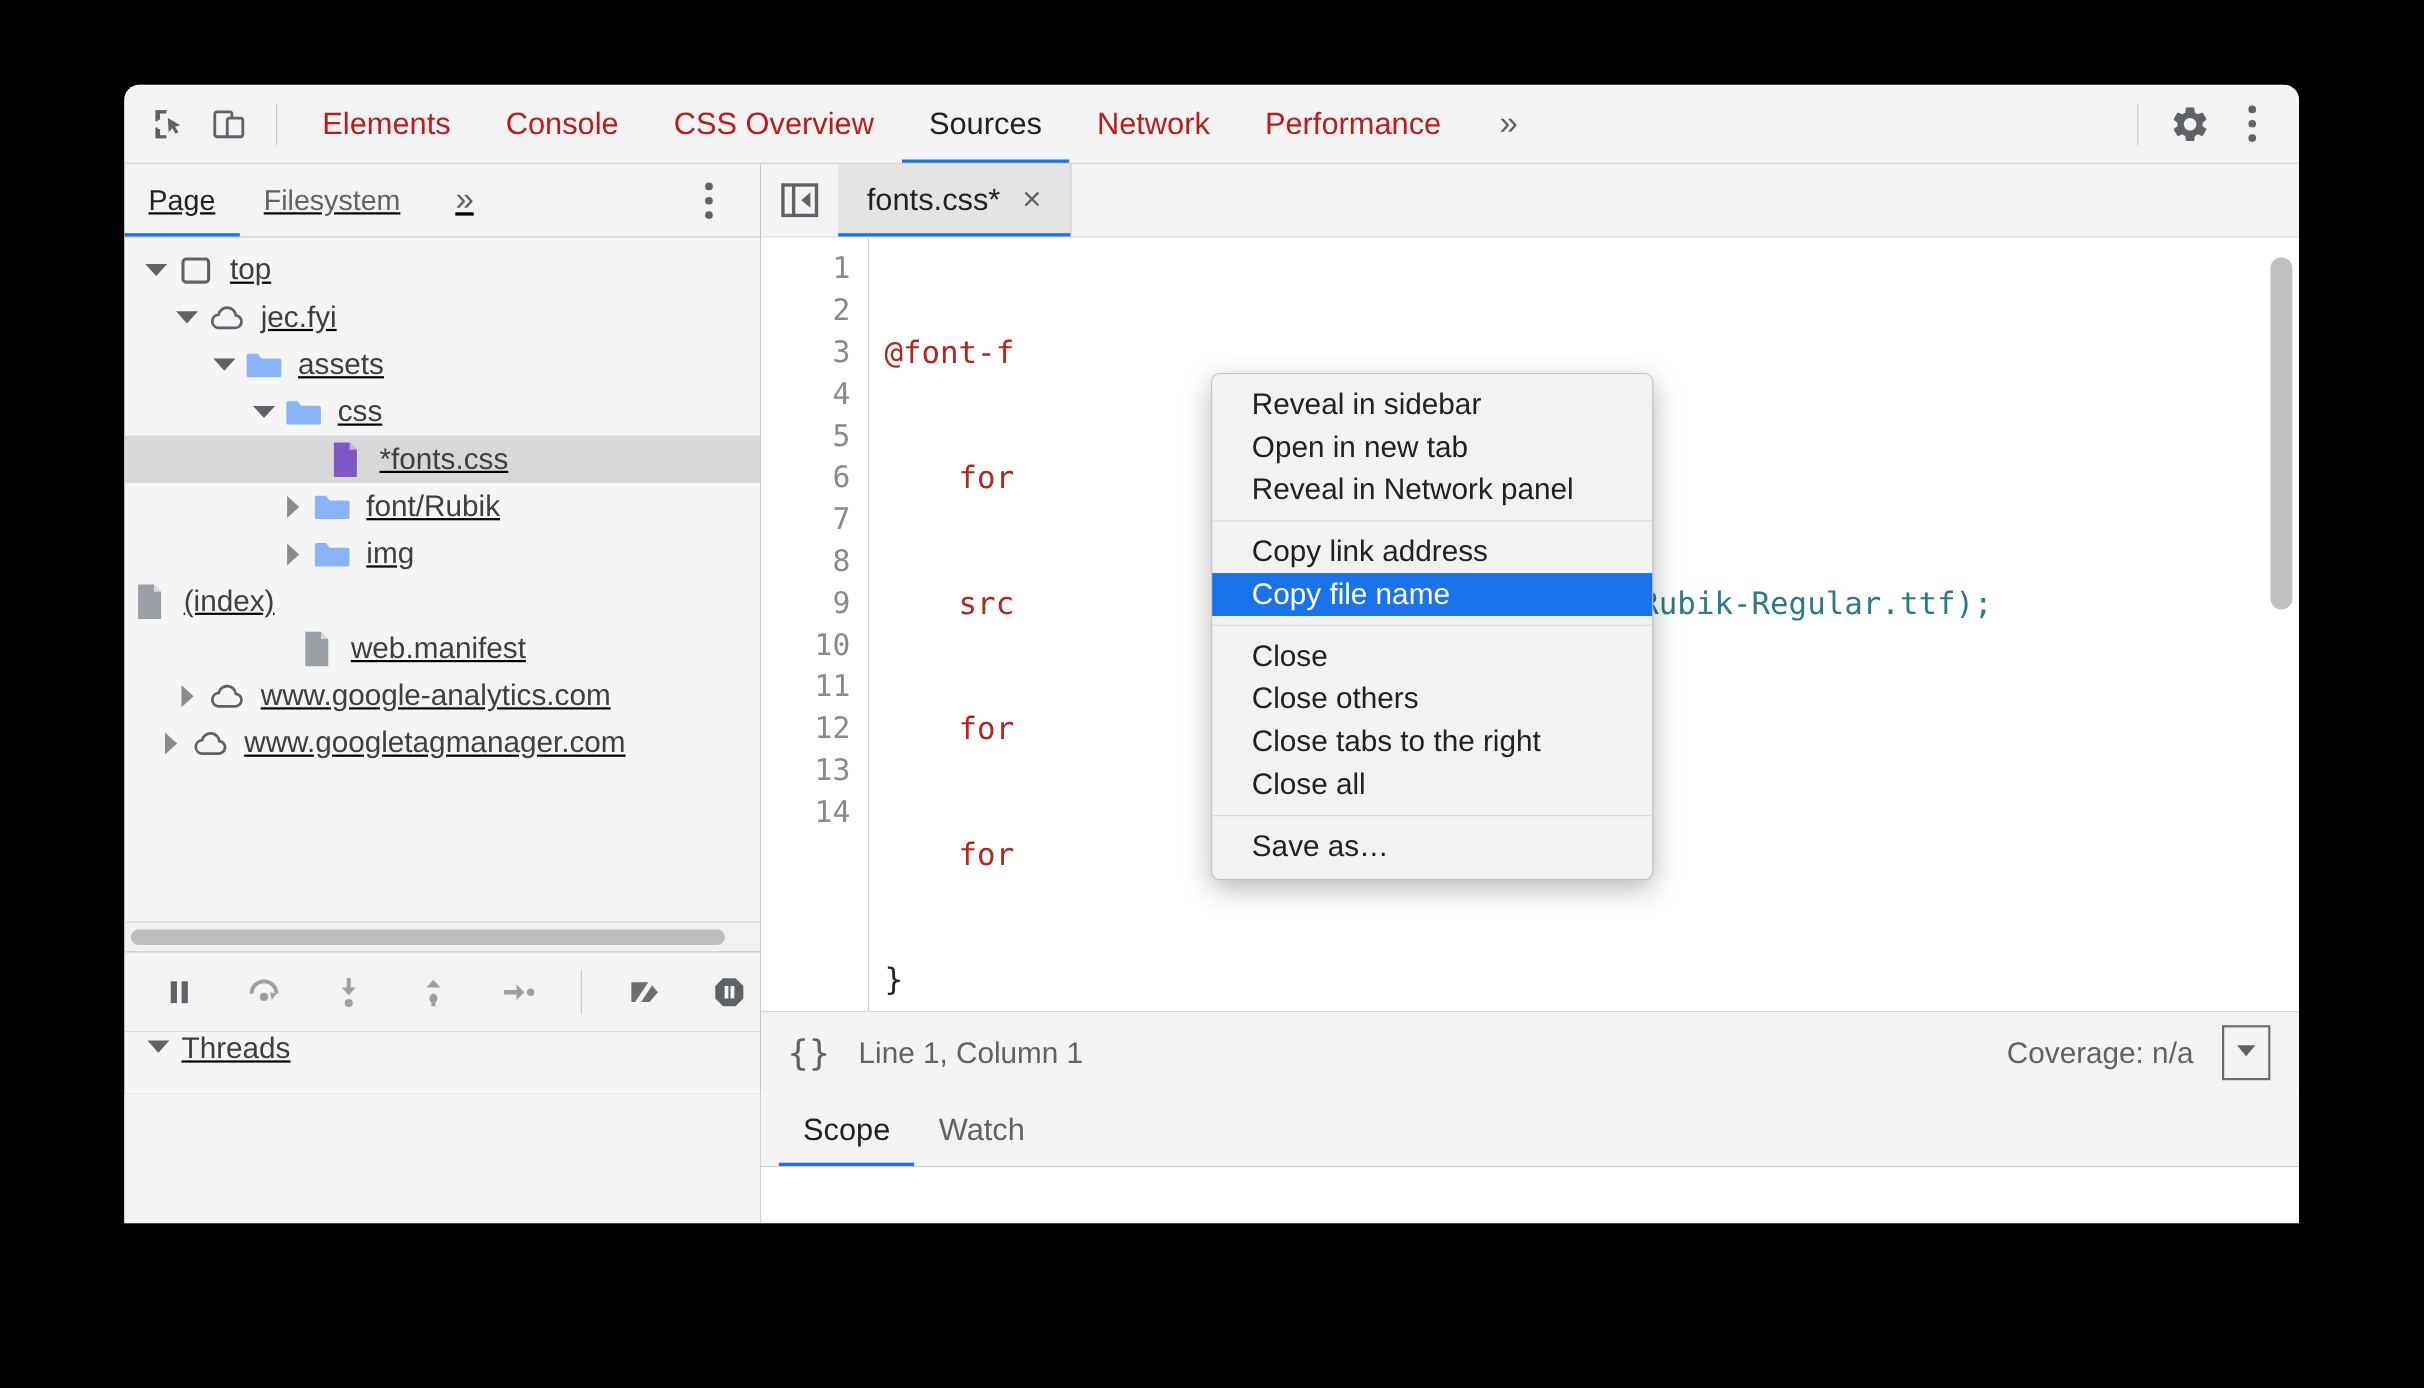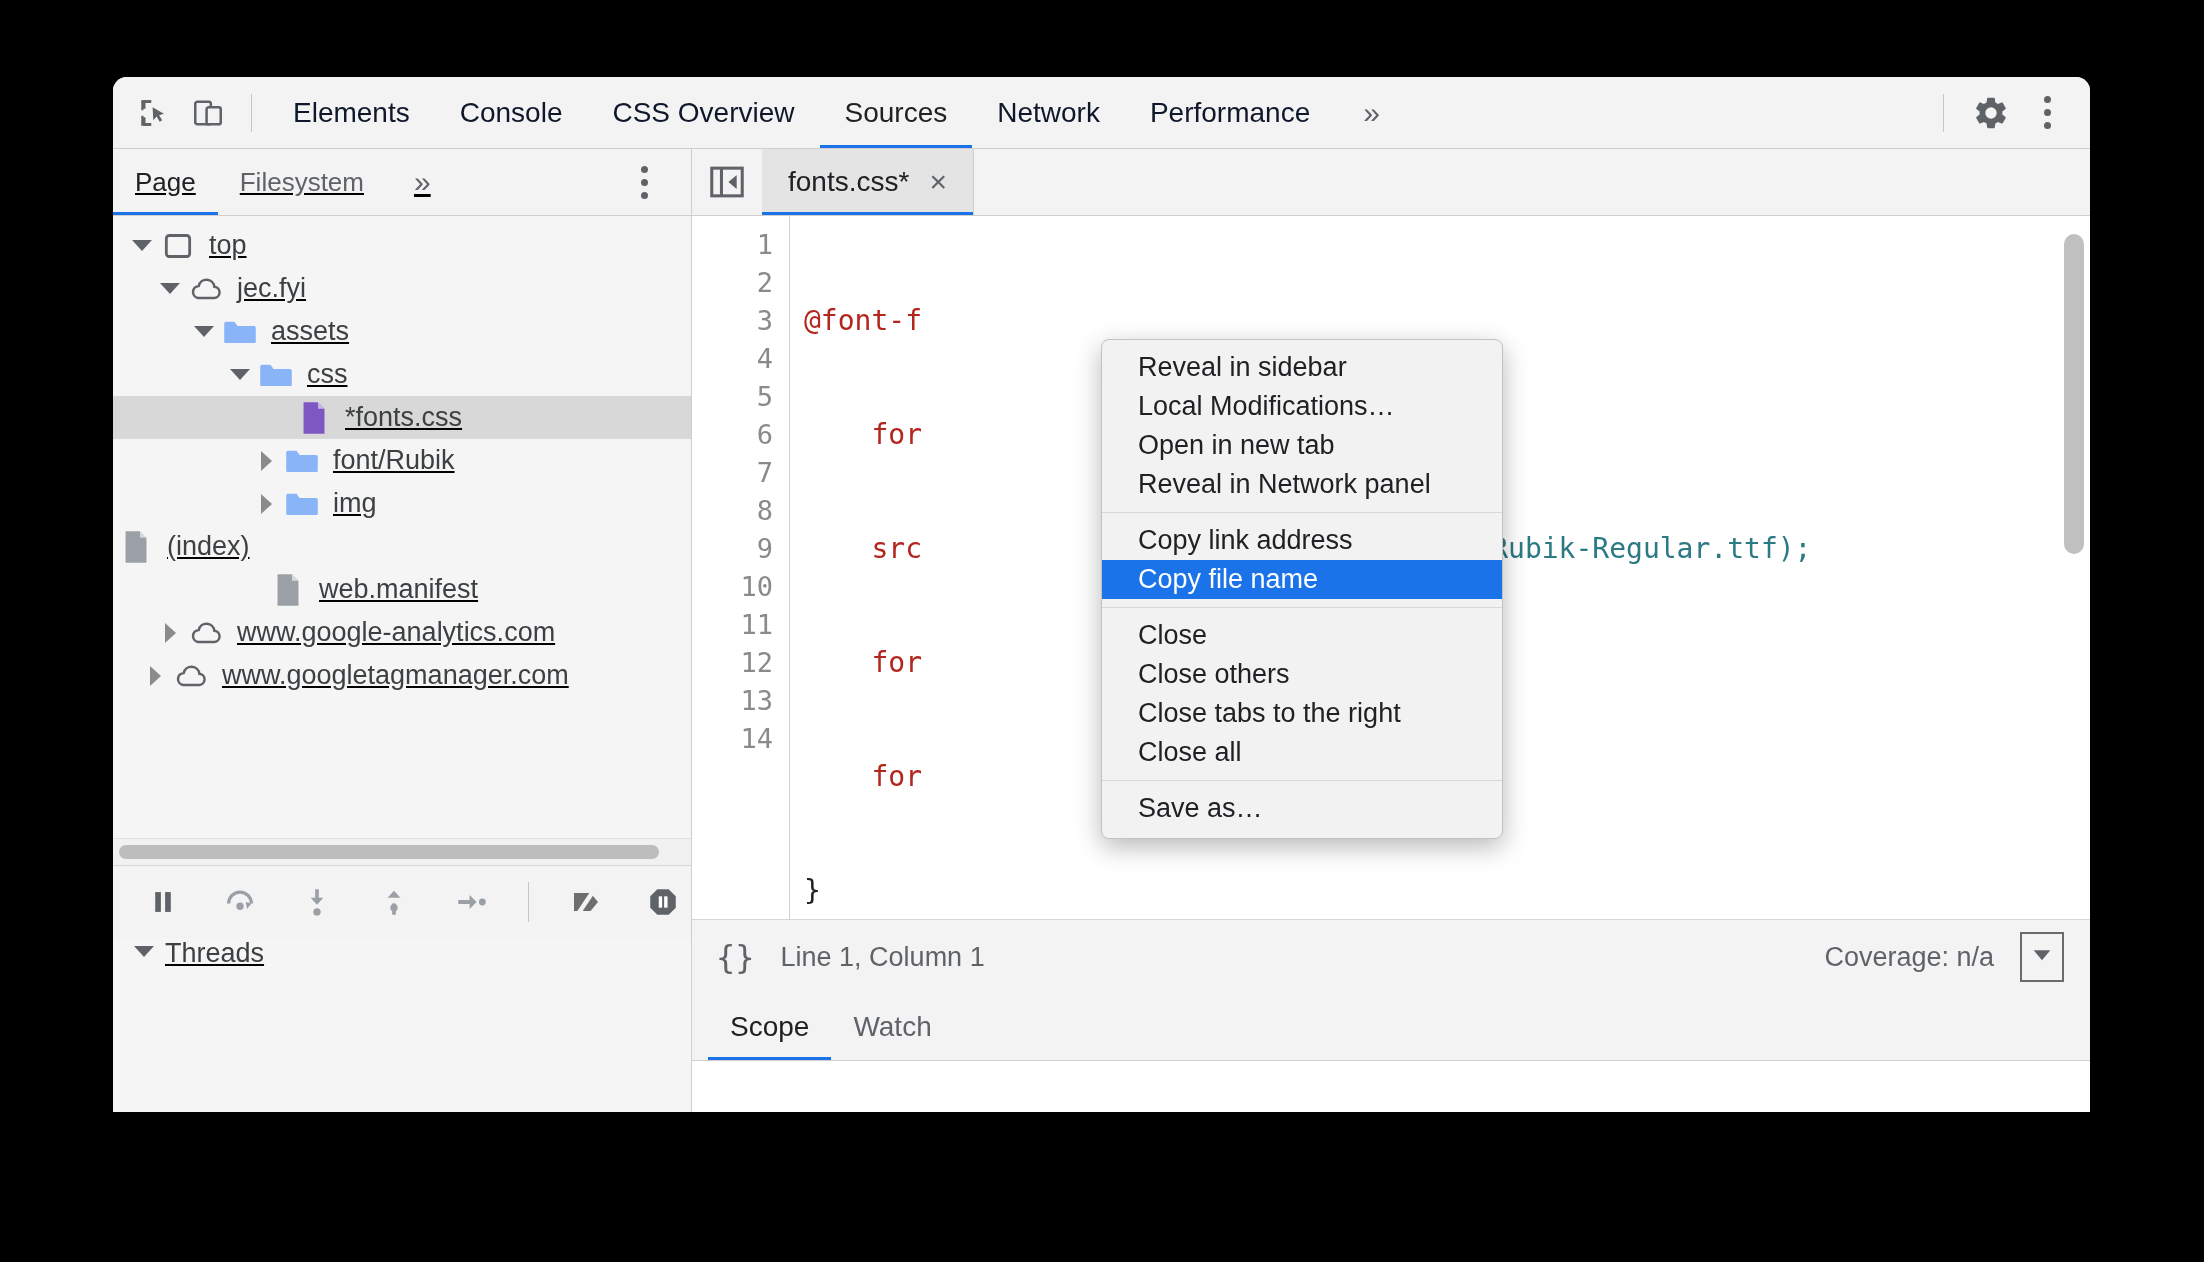--- a/index.html
+++ b/index.html
@@ -55,21 +55,21 @@
   }
   .tb-sep {
     width: 1px; height: 38px; background: #c6c6c6; margin: 0 16px;
   }
   .panel-tabs { display: flex; align-items: center; height: 71px; }
   .panel-tab {
     position: relative;
     height: 71px;
     padding: 0 25px;
     display: flex; align-items: center;
-    font-size: 28px; color: #0f172a;
+    font-size: 28px; color: #b91c1c;
     white-space: nowrap;
   }
   .panel-tab.active { color: #202124; }
   .panel-tab.active::after {
     content: ""; position: absolute; left: 0; right: 0; bottom: 0;
     height: 3px; background: #1a73e8;
   }
   .chev-more {
     font-size: 30px; color: #5f6368; padding: 0 28px; line-height: 1;
   }
@@ -624,21 +624,20 @@
         <div class="scope-tab">
               <span>Watch</span>
             </div>
       </div>
 
     </div>
   </div>
 
   <div class="ctx-menu">
     <div class="ctx-item">Reveal in sidebar</div>
-    <div class="ctx-item">Local Modifications…</div>
     <div class="ctx-item">Open in new tab</div>
     <div class="ctx-item">Reveal in Network panel</div>
     <div class="ctx-sep"></div>
     <div class="ctx-item">Copy link address</div>
     <div class="ctx-item highlight">Copy file name</div>
     <div class="ctx-sep"></div>
     <div class="ctx-item">Close</div>
     <div class="ctx-item">Close others</div>
     <div class="ctx-item">Close tabs to the right</div>
     <div class="ctx-item">Close all</div>

